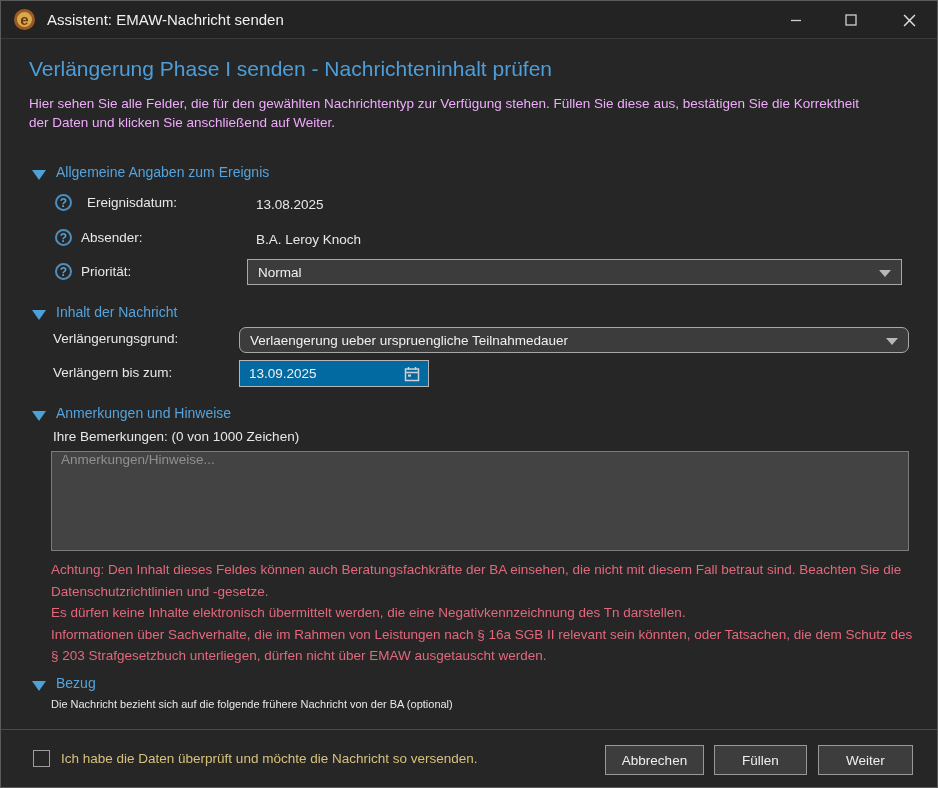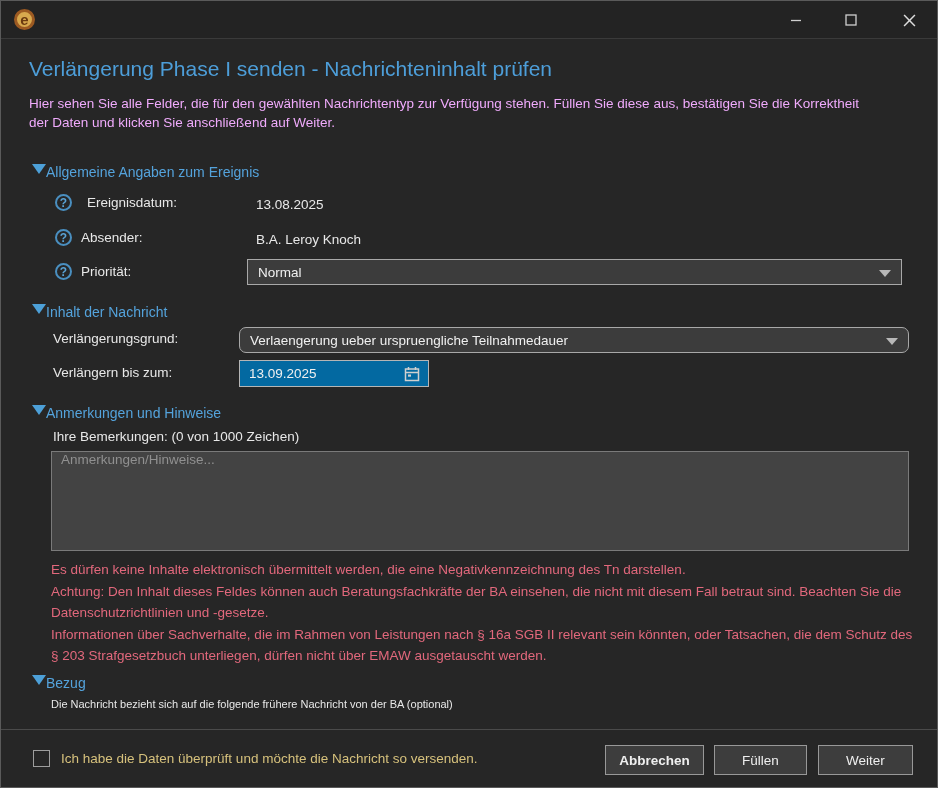--- a/index.html
+++ b/index.html
@@ -17,21 +17,21 @@
   .title-text{position:absolute;left:46px;top:10px;font-size:15px;color:#f0f0f0;}
   .win-btn{position:absolute;top:0;width:46px;height:38px;display:flex;align-items:center;justify-content:center;cursor:default;}
   .win-btn svg{display:block;}
   .btn-min{left:772px;}
   .btn-max{left:827px;}
   .btn-close{left:885px;}
   
   .page-title{position:absolute;left:28px;top:56px;font-size:21px;color:#4d9ed9;}
   .page-desc{position:absolute;left:28px;top:93px;width:848px;font-size:13.5px;line-height:19px;color:#f0abfc;}
   
-  .sec-header{position:absolute;display:flex;align-items:flex-start;cursor:default;}
+  .sec-header{position:absolute;display:flex;align-items:flex-end;gap:10px;cursor:default;}
   .tri{width:0;height:0;border-left:7px solid transparent;border-right:7px solid transparent;border-top:10px solid #4da0d8;}
   .sec-title{font-size:14px;color:#54a3dc;}
   .help{width:17px;height:17px;border-radius:50%;border:2px solid #4a8fc0;color:#5aa2d4;
     display:flex;align-items:center;justify-content:center;font-size:12px;font-weight:bold;line-height:1;}
   .field-label{font-size:13.5px;color:#e8e8e8;}
   .field-value{font-size:13.5px;color:#e8e8e8;}
   .row{position:absolute;display:flex;align-items:center;}
   
   .select{
     position:absolute;height:26px;background:#3c3c3c;border:1px solid #a8a8a8;
@@ -52,33 +52,34 @@
   .warnings{position:absolute;left:50px;top:558px;width:866px;font-size:13.5px;line-height:21.5px;color:#e2687c;}
   .ref-desc{position:absolute;left:50px;top:697px;font-size:11px;color:#e8e8e8;}
   
   .footer-sep{position:absolute;left:0;top:728px;width:100%;height:1px;background:#4a4a4a;}
   .checkbox{position:absolute;left:32px;top:749px;width:17px;height:17px;border:1px solid #9d9d9d;background:transparent;cursor:default;}
   .confirm-label{position:absolute;left:60px;top:750px;font-size:13.5px;color:#d6c17c;}
   .btn{
     position:absolute;top:744px;height:30px;background:#3d3d3d;border:1px solid #989898;
     color:#efefef;font-size:13.5px;display:flex;align-items:center;justify-content:center;cursor:default;
   }
-  .btn-abbrechen{left:604px;width:99px;font-weight:bold;}
+  .btn-abbrechen{left:604px;width:99px;}
   .btn-zurueck{left:713px;width:93px;}
   .btn-weiter{left:817px;width:95px;}
 </style>
 </head>
 <body>
 
 <div class="window">
 
   <div class="titlebar">
     <div class="app-icon">
       <span>e</span>
     </div>
+    <div class="title-text">Assistent: EMAW-Nachricht senden</div>
     <div class="win-btn btn-min">
       <svg width="12" height="12" viewBox="0 0 12 12">
           <line x1="1" y1="6.5" x2="11" y2="6.5" stroke="#cfcfcf" stroke-width="1.3"></line>
         </svg>
     </div>
     <div class="win-btn btn-max">
       <svg width="12" height="12" viewBox="0 0 12 12">
           <rect x="1" y="1" width="10" height="10" fill="none" stroke="#cfcfcf" stroke-width="1.3"></rect>
         </svg>
     </div>
@@ -150,22 +151,22 @@
   </div>
 
   <div class="sec-header" style="left:31px;top:404px;">
     <div class="tri"></div>
     <div class="sec-title">Anmerkungen und Hinweise</div>
   </div>
   <div class="field-label" style="position:absolute;left:52px;top:428px;">Ihre Bemerkungen: (0 von 1000 Zeichen)</div>
   <textarea class="notes" placeholder="Anmerkungen/Hinweise..." style=""></textarea>
 
   <div class="warnings">
+    <div>Achtung: Den Inhalt dieses Feldes können auch Beratungsfachkräfte der BA einsehen, die nicht mit diesem Fall betraut sind. Beachten Sie die Datenschutzrichtlinien und -gesetze.</div>
     <div>Es dürfen keine Inhalte elektronisch übermittelt werden, die eine Negativkennzeichnung des Tn darstellen.</div>
-    <div>Achtung: Den Inhalt dieses Feldes können auch Beratungsfachkräfte der BA einsehen, die nicht mit diesem Fall betraut sind. Beachten Sie die Datenschutzrichtlinien und -gesetze.</div>
     <div>Informationen über Sachverhalte, die im Rahmen von Leistungen nach § 16a SGB II relevant sein könnten, oder Tatsachen, die dem Schutz des § 203 Strafgesetzbuch unterliegen, dürfen nicht über EMAW ausgetauscht werden.</div>
   </div>
 
   <div class="sec-header" style="left:31px;top:674px;">
     <div class="tri"></div>
     <div class="sec-title">Bezug</div>
   </div>
   <div class="ref-desc">Die Nachricht bezieht sich auf die folgende frühere Nachricht von der BA (optional)</div>
 
   <div class="footer-sep"></div>

